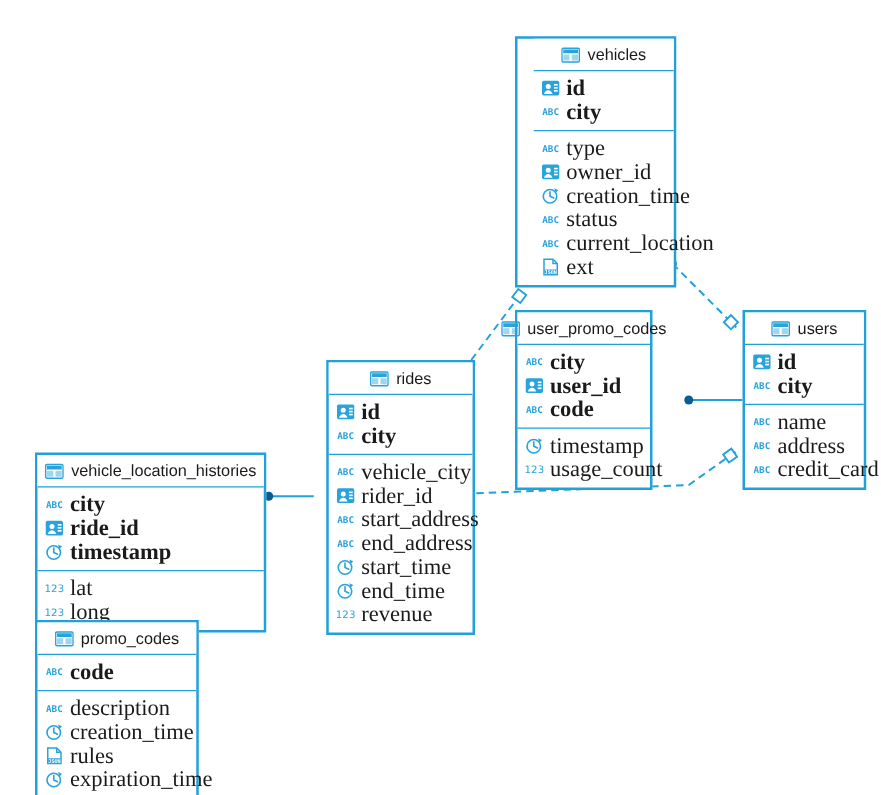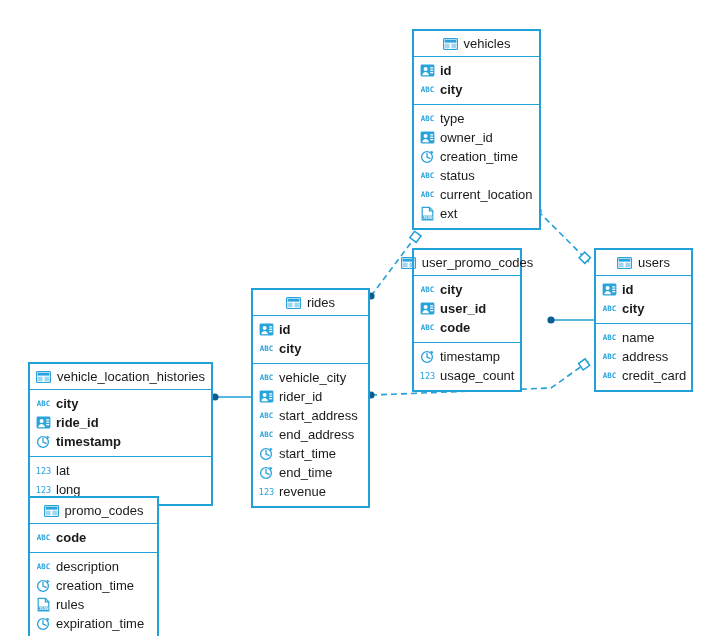--- a/index.html
+++ b/index.html
@@ -59,22 +59,23 @@
   }
   .field-row {
     display: flex;
     align-items: center;
     gap: 5px;
     height: 19px;
     padding: 0 6px;
     white-space: nowrap;
   }
   .field-name {
-    font-size: 13px;
+    font-size: 18px;
     color: #1a1a1a;
+    font-family: Liberation Serif, serif;
   }
   .field-row.pk .field-name {
     font-weight: bold;
   }
   .ico {
     width: 15px;
     height: 15px;
     flex: 0 0 15px;
     display: block;
   }
@@ -110,21 +111,21 @@
         <polyline points="551,320 594,320" fill="none" stroke="#22a0d8" stroke-width="1.6"></polyline>
         <circle cx="551" cy="320" r="3.6" fill="#0b5d8f"></circle>
       </g>
       <g>
         <polyline points="215,397 251,397" fill="none" stroke="#22a0d8" stroke-width="1.6"></polyline>
         <circle cx="215" cy="397" r="3.6" fill="#0b5d8f"></circle>
       </g>
     </svg>
 
   <div id="nodes">
-      <div class="table-node" style="left: 412px; top: 29px; width: 129px;">
+      <div class="table-node" style="left: 412px; top: 29px; width: 129px; padding-left: 13px;">
         <div class="tbl-header">
           <span class="ico hdr-ico">
             <svg class="ico" width="15" height="15" viewBox="0 0 15 15" xmlns="http://www.w3.org/2000/svg">
               <rect x="0.5" y="1.5" width="14" height="11" rx="1.2" fill="none" stroke="#29a3dc" stroke-width="1.2"></rect>
               <rect x="1.6" y="2.6" width="11.8" height="3" fill="#29a3dc"></rect>
               <rect x="1.6" y="6.6" width="5" height="4.8" fill="#29a3dc" opacity="0.45"></rect>
               <rect x="8.4" y="6.6" width="5" height="4.8" fill="#29a3dc" opacity="0.45"></rect>
             </svg>
           </span>
           <span class="tbl-title">vehicles</span>
@@ -332,21 +333,21 @@
           <div class="field-row">
             <span class="ico">
               <svg class="ico" width="15" height="15" viewBox="0 0 15 15" xmlns="http://www.w3.org/2000/svg">
                 <text x="7.5" y="10.4" font-family="DejaVu Sans Mono, monospace" font-size="7.4" font-weight="bold" fill="#29a3dc" text-anchor="middle">ABC</text>
               </svg>
             </span>
             <span class="field-name">credit_card</span>
           </div>
         </div>
       </div>
-      <div class="table-node" style="left: 251px; top: 288px; width: 119px;">
+      <div class="table-node" style="left: 261px; top: 288px; width: 119px;">
         <div class="tbl-header">
           <span class="ico hdr-ico">
             <svg class="ico" width="15" height="15" viewBox="0 0 15 15" xmlns="http://www.w3.org/2000/svg">
               <rect x="0.5" y="1.5" width="14" height="11" rx="1.2" fill="none" stroke="#29a3dc" stroke-width="1.2"></rect>
               <rect x="1.6" y="2.6" width="11.8" height="3" fill="#29a3dc"></rect>
               <rect x="1.6" y="6.6" width="5" height="4.8" fill="#29a3dc" opacity="0.45"></rect>
               <rect x="8.4" y="6.6" width="5" height="4.8" fill="#29a3dc" opacity="0.45"></rect>
             </svg>
           </span>
           <span class="tbl-title">rides</span>

